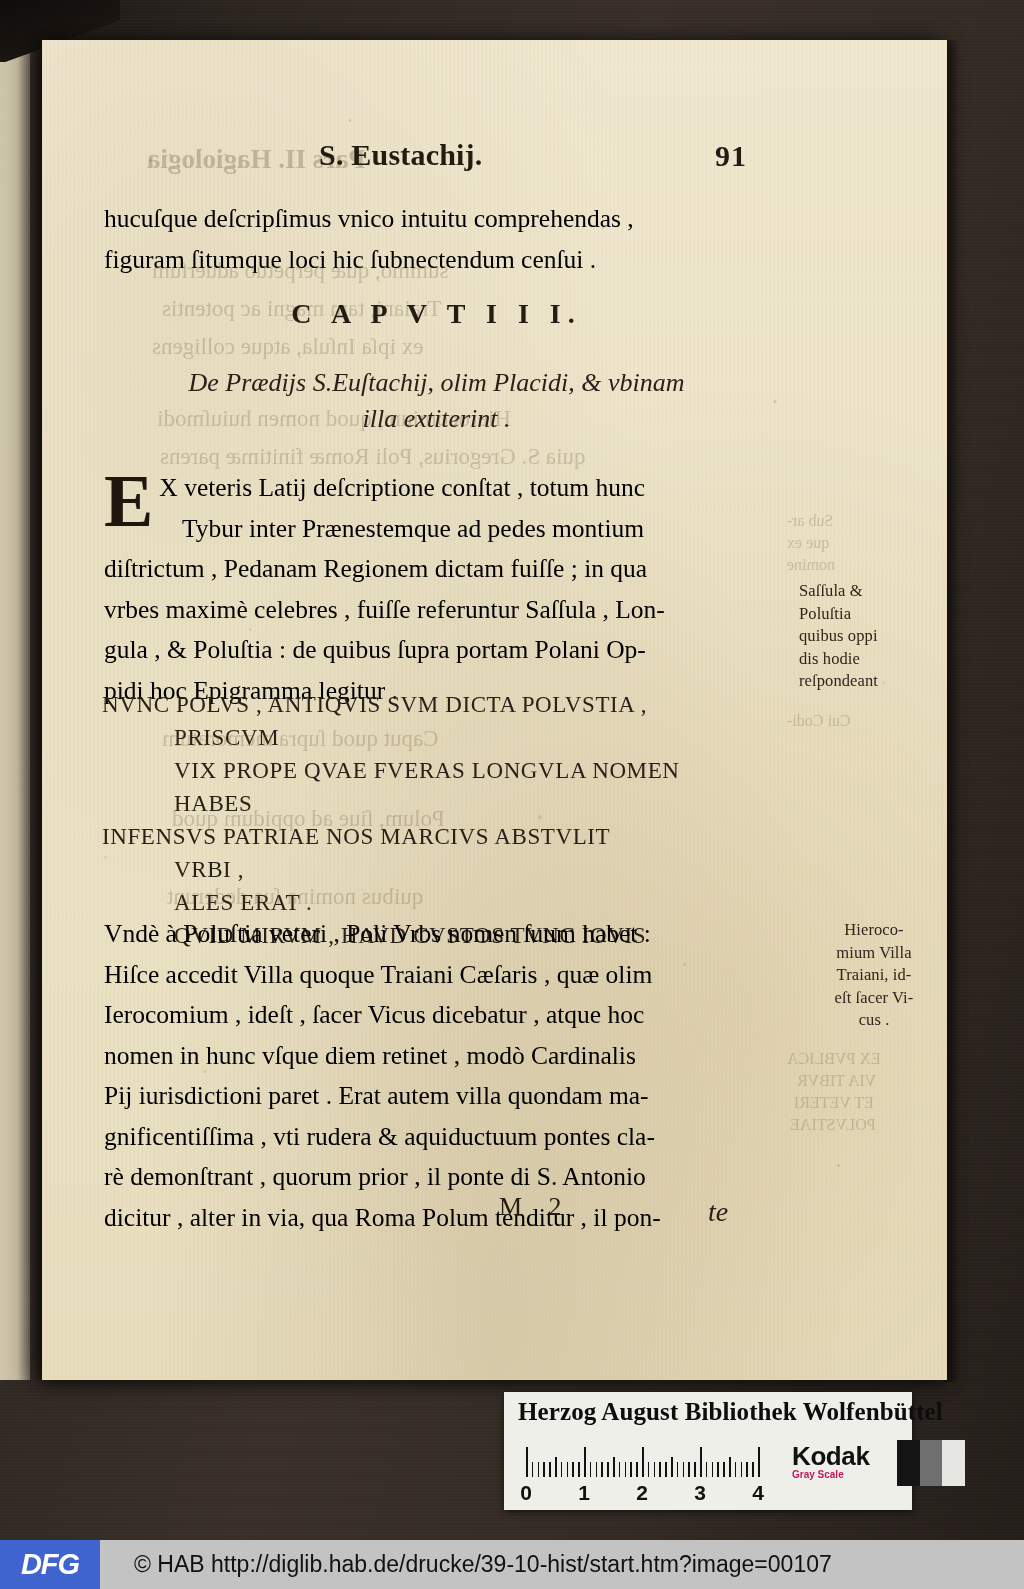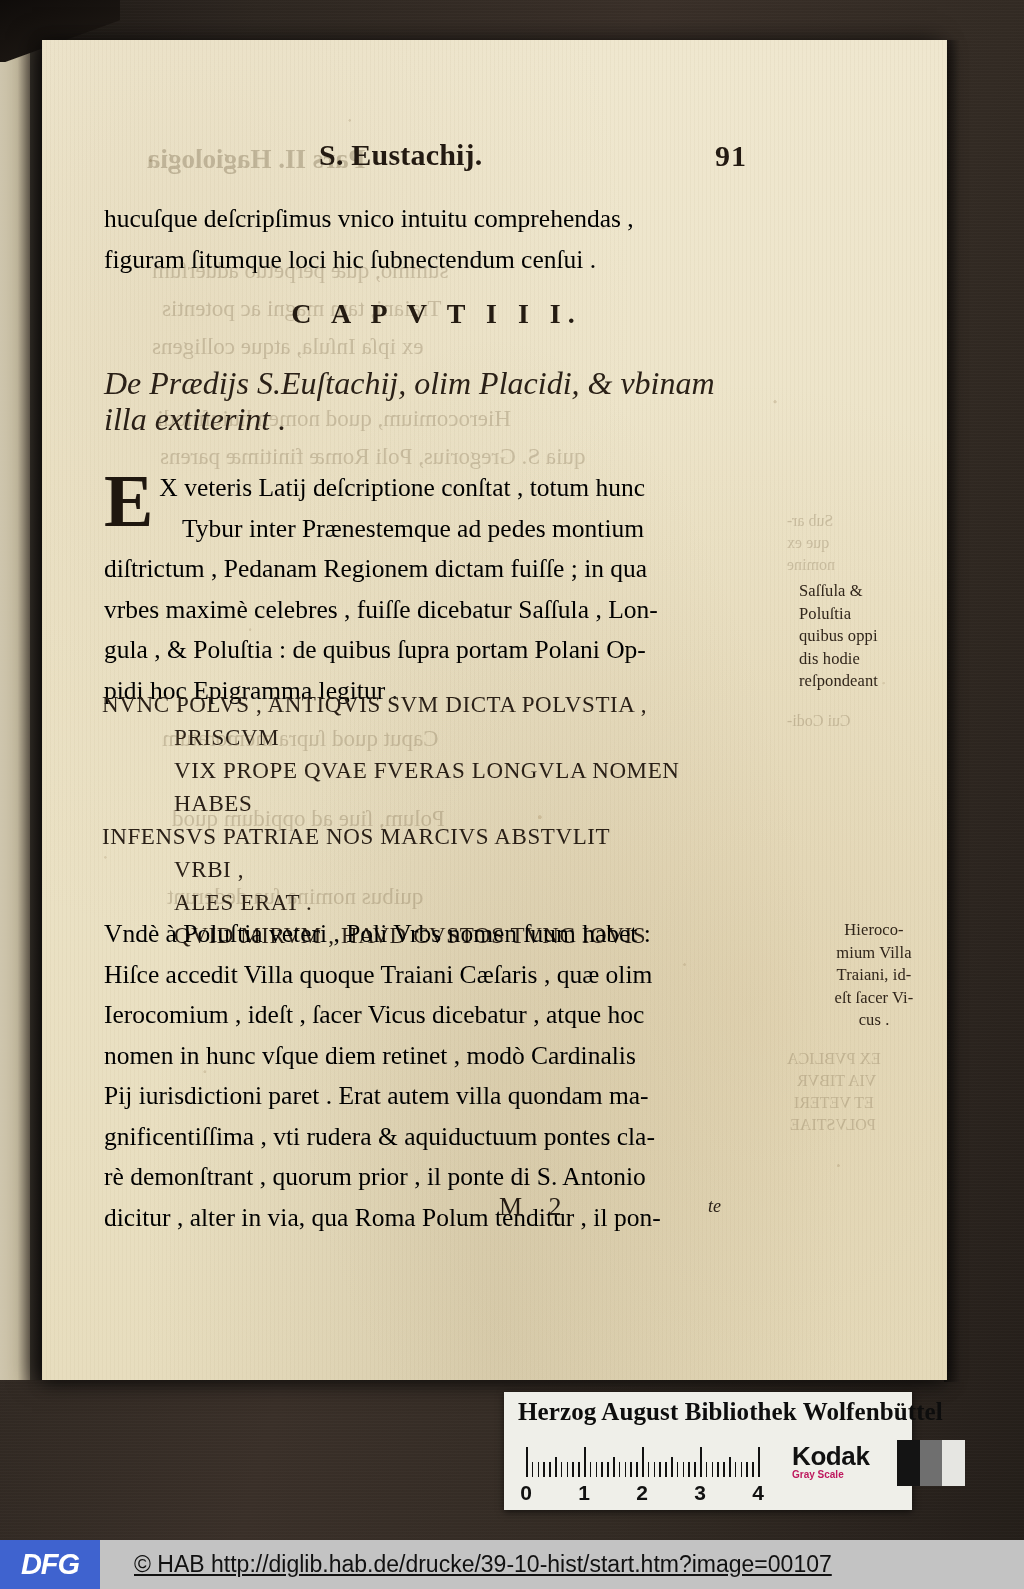--- a/index.html
+++ b/index.html
@@ -117,21 +117,21 @@
   .para-top{position:absolute;left:62px;top:158px;width:672px;}
   .para-top div{font-size:25.5px;line-height:41px;white-space:nowrap;}
 
   .caput{
     position:absolute;left:62px;top:258px;width:665px;
     text-align:center;
     font-size:28px;letter-spacing:7px;font-weight:600;color:#241b12;
   }
   .subtitle{
     position:absolute;left:62px;top:325px;width:665px;
-    text-align:left;font-style:italic;font-size:32px;line-height:36px;color:#2a2017;
+    text-align:center;font-style:italic;font-size:26px;line-height:36px;color:#2a2017;
   }
 
   
   .para-ex{position:absolute;left:62px;top:428px;width:676px;}
   .dropcap{
     float:left;
     font-size:74px;line-height:62px;font-weight:bold;
     margin:2px 6px 0 0;color:#1f170f;
     font-family:"Liberation Serif",serif;
   }
@@ -149,21 +149,21 @@
   
   .para-low{position:absolute;left:62px;top:874px;width:680px;}
   .para-low div{font-size:25.5px;line-height:40.5px;white-space:nowrap;}
 
   
   .sigline{position:absolute;left:62px;top:1152px;width:680px;height:34px;}
   .sigline .sig{
     position:absolute;left:395px;top:0;font-size:26px;letter-spacing:10px;color:#241b12;
   }
   .sigline .catch{
-    position:absolute;left:604px;top:4px;font-style:italic;font-size:18px;color:#2a2017;
+    position:absolute;left:604px;top:4px;font-style:italic;font-size:28px;color:#2a2017;
   }
 
   
   .marg{
     position:absolute;width:150px;
     font-size:16.5px;line-height:22.5px;color:#30251a;letter-spacing:.1px;
   }
   #marg1{left:757px;top:540px;}
   #marg2{left:757px;top:879px;text-align:center;}
 
@@ -211,21 +211,20 @@
   #dfg-logo{
     width:100px;height:49px;background:#3f63cf;
     display:flex;align-items:center;justify-content:center;
     font-family:"Liberation Sans",sans-serif;font-weight:bold;
     font-size:29px;color:#fff;letter-spacing:-1px;font-style:italic;
   }
   #footer-url{
     flex:1;padding-left:34px;
     font-family:"Liberation Sans",sans-serif;font-size:23px;color:#111;
     white-space:nowrap;
-    text-decoration:underline;
   }
 </style>
 </head>
 <body>
 
 <div id="page">
 
   <div class="backdrop"></div>
   <div class="gutter-board"></div>
   <div class="gutter-shadow"></div>
@@ -262,21 +261,21 @@
       <div class="subtitle">
         <div>De Prædijs S.Euſtachij, olim Placidi, &amp; vbinam</div>
         <div>illa extiterint .</div>
       </div>
 
       <div class="para-ex">
         <span class="dropcap">E</span>
         <div class="ln">X  veteris Latij deſcriptione conſtat , totum hunc</div>
         <div class="ln indent1">Tybur inter Prænestemque ad pedes montium</div>
         <div class="ln">diſtrictum , Pedanam Regionem dictam fuiſſe ; in qua</div>
-        <div class="ln">vrbes maximè celebres , fuiſſe dicebatur Saſſula , Lon-</div>
+        <div class="ln">vrbes maximè celebres , fuiſſe referuntur Saſſula , Lon-</div>
         <div class="ln">gula , &amp; Poluſtia : de quibus ſupra portam Polani Op-</div>
         <div class="ln">pidi hoc Epigramma legitur .</div>
       </div>
 
       <div class="epigram">
         <div>NVNC POLVS , ANTIQVIS SVM DICTA POLVSTIA ,</div>
         <div class="ind">PRISCVM</div>
         <div class="ind">VIX PROPE QVAE FVERAS LONGVLA NOMEN</div>
         <div class="ind">HABES</div>
         <div>INFENSVS PATRIAE NOS MARCIVS ABSTVLIT</div>

